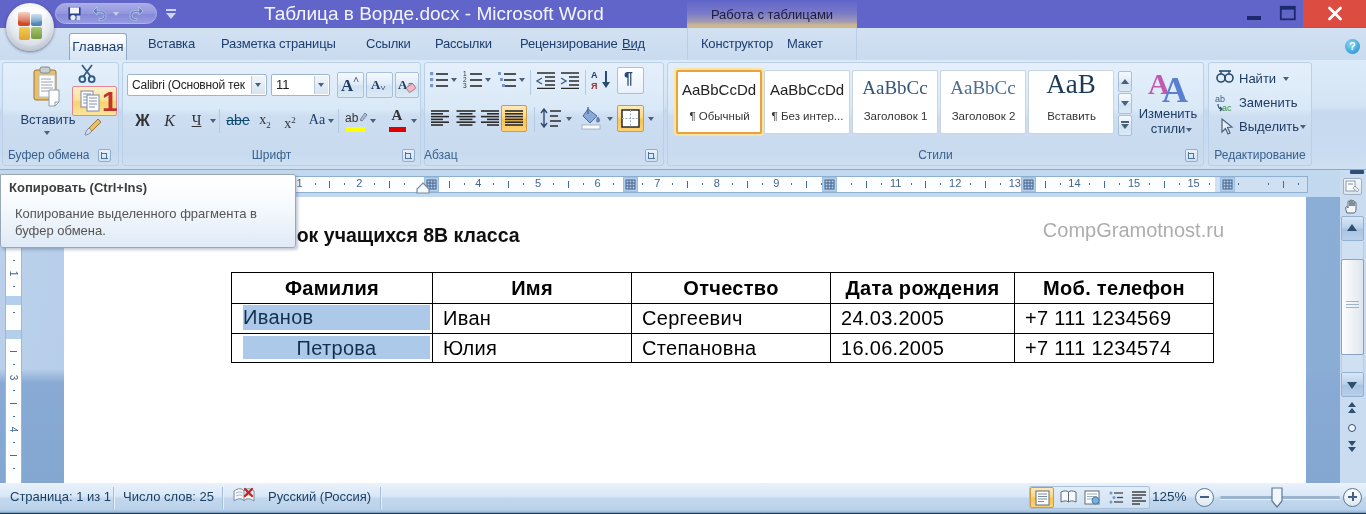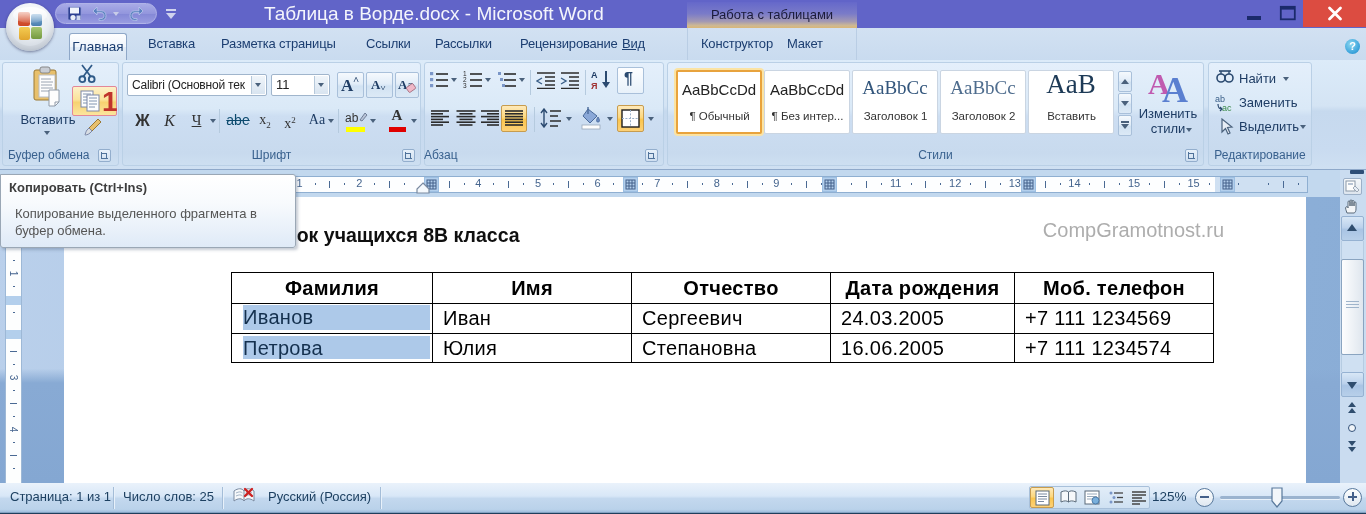--- a/index.html
+++ b/index.html
@@ -509,21 +509,21 @@
 <td>
             <div style="margin:1px 2px 3px 11px;background:#adc9e9;height:25px;line-height:25px;color:#14304e;">Иванов</div>
           </td>
           <td style="padding-left:10px;">Иван</td>
 <td style="padding-left:10px;">Сергеевич</td>
           <td style="padding-left:10px;">24.03.2005</td>
 <td style="padding-left:10px;">+7 111 1234569</td>
         </tr>
 <tr style="height:29px;">
 <td>
-            <div style="margin:1px 2px 3px 11px;background:#adc9e9;height:23px;line-height:25px;color:#14304e;">Петрова</div>
+            <div style="margin:1px 2px 3px 11px;background:#adc9e9;height:23px;line-height:25px;color:#14304e;text-align:center;">Петрова</div>
           </td>
           <td style="padding-left:10px;">Юлия</td>
 <td style="padding-left:10px;">Степановна</td>
           <td style="padding-left:10px;">16.06.2005</td>
 <td style="padding-left:10px;">+7 111 1234574</td>
         </tr>
 </tbody>
     </table>
 <div class="abs" id="scrollcol"></div>
 <div class="abs" style="left:1350px;top:170px;width:14px;height:4px;background:#2e4e77;border-radius:1px;"></div>

